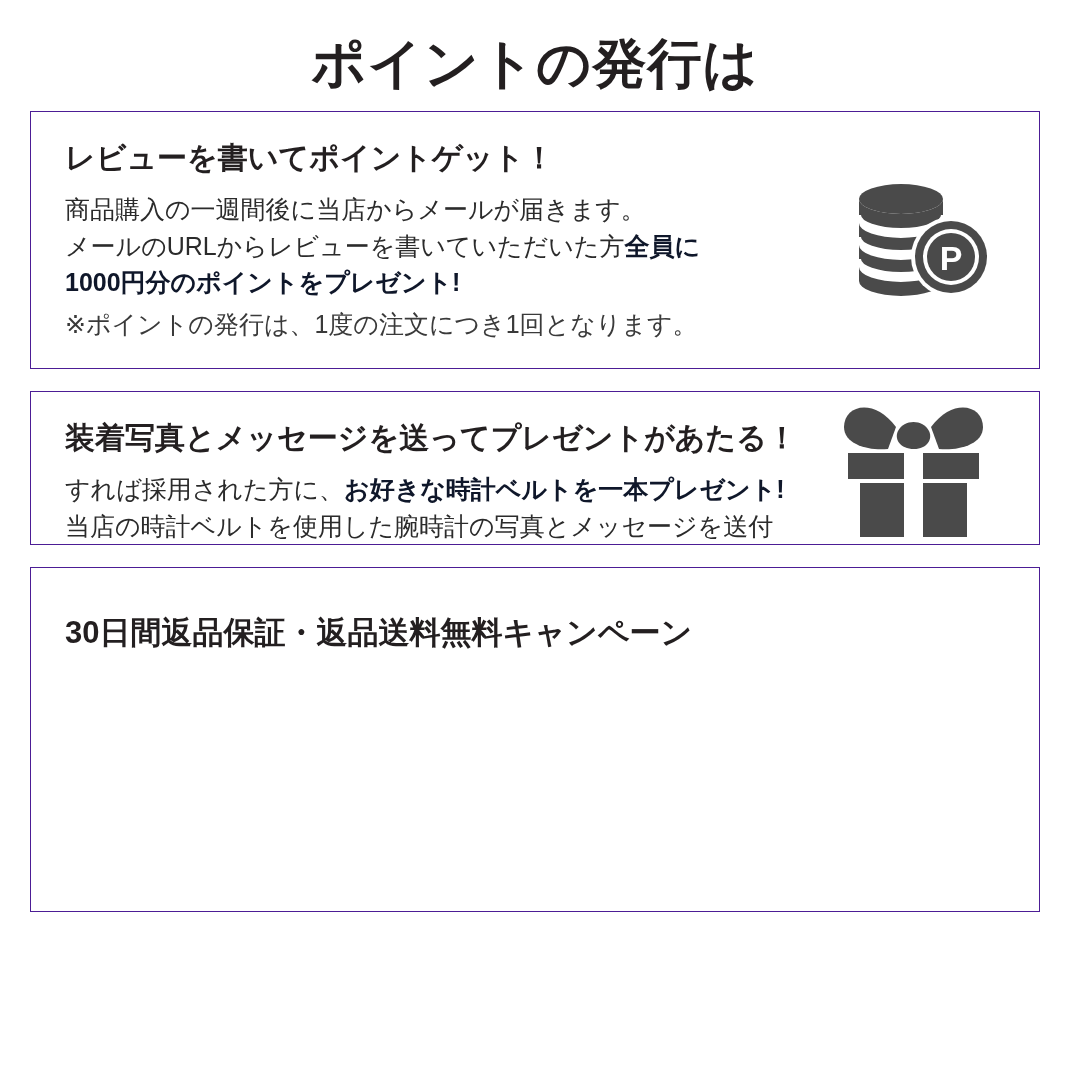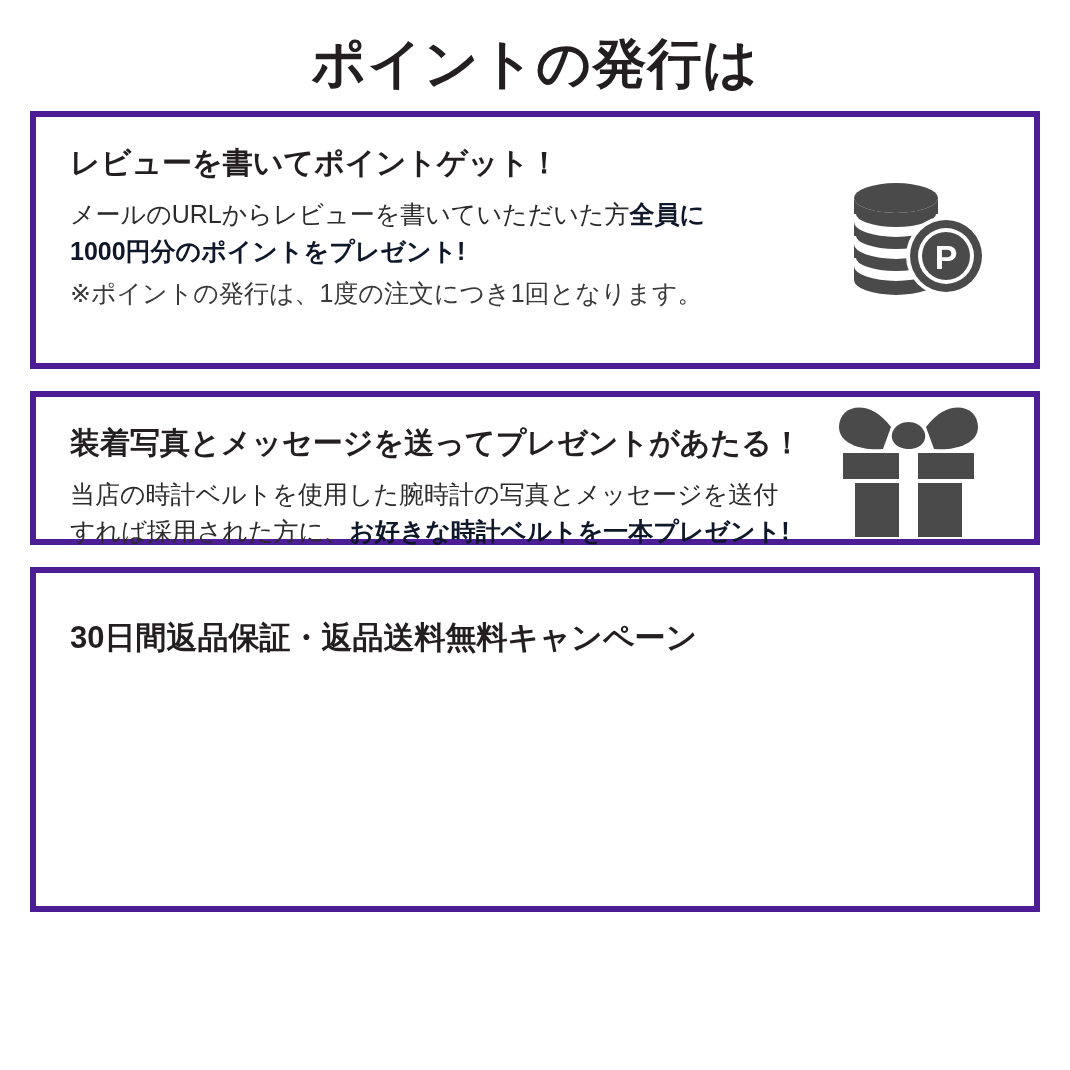--- a/index.html
+++ b/index.html
@@ -23,21 +23,21 @@
     font-weight: bold;
     letter-spacing: 1px;
     color: #231f20;
     padding-top: 34px;
     padding-bottom: 18px;
     line-height: 1.1;
   }
   .card {
     position: relative;
     margin: 0 30px 22px 30px;
-    border: 6px solid #4c1d95;
+    border: 1px solid #4c1d95;
     background: #ffffff;
     padding: 26px 30px 24px 34px;
   }
   .card-title {
     font-size: 30px;
     font-weight: bold;
     color: #231f20;
     letter-spacing: 0px;
     margin-bottom: 12px;
     white-space: nowrap;
@@ -83,20 +83,21 @@
 </head>
 <body>
 
 <div class="page">
 
   <div class="page-title">ポイントの発行は</div>
 
   <div class="card" id="card-review">
     <div class="card-title">レビューを書いてポイントゲット！</div>
     <div class="card-body">
+      <span class="line"><span>商品購入の一週間後に当店からメールが届きます。</span></span>
       <span class="line"><span>メールのURLからレビューを書いていただいた方</span><span class="em">全員に</span></span>
       <span class="line"><span class="em">1000円分のポイントをプレゼント!</span></span>
       <span class="note">※ポイントの発行は、1度の注文につき1回となります。</span>
     </div>
 
     <div class="icon-wrap" id="coins-icon">
       <svg width="150" height="130" viewBox="0 0 150 130" aria-hidden="true">
         <g fill="#4a4a4a">
 
           <ellipse cx="58" cy="18" rx="42" ry="15"></ellipse>
@@ -117,22 +118,22 @@
         <circle cx="108" cy="76" r="28" fill="#ffffff"></circle>
         <circle cx="108" cy="76" r="24" fill="#4a4a4a"></circle>
         <text x="108" y="89" font-family="'Liberation Sans', sans-serif" font-size="34" font-weight="bold" fill="#ffffff" text-anchor="middle">P</text>
       </svg>
     </div>
   </div>
 
   <div class="card" id="card-photo">
     <div class="card-title">装着写真とメッセージを送ってプレゼントがあたる！</div>
     <div class="card-body">
+      <span class="line"><span>すれば採用された方に、</span><span class="em">お好きな時計ベルトを一本プレゼント!</span></span>
       <span class="line"><span>当店の時計ベルトを使用した腕時計の写真とメッセージを送付</span></span>
-      <span class="line"><span>すれば採用された方に、</span><span class="em">お好きな時計ベルトを一本プレゼント!</span></span>
     </div>
 
     <div class="icon-wrap" id="gift-icon">
       <svg width="155" height="150" viewBox="0 0 155 150" aria-hidden="true">
         <g fill="#4a4a4a">
 
           <path d="M60 34 c-22 -30 -52 -22 -52 0 c0 18 26 24 44 22 z"></path>
 
           <path d="M95 34 c22 -30 52 -22 52 0 c0 18 -26 24 -44 22 z"></path>
 

